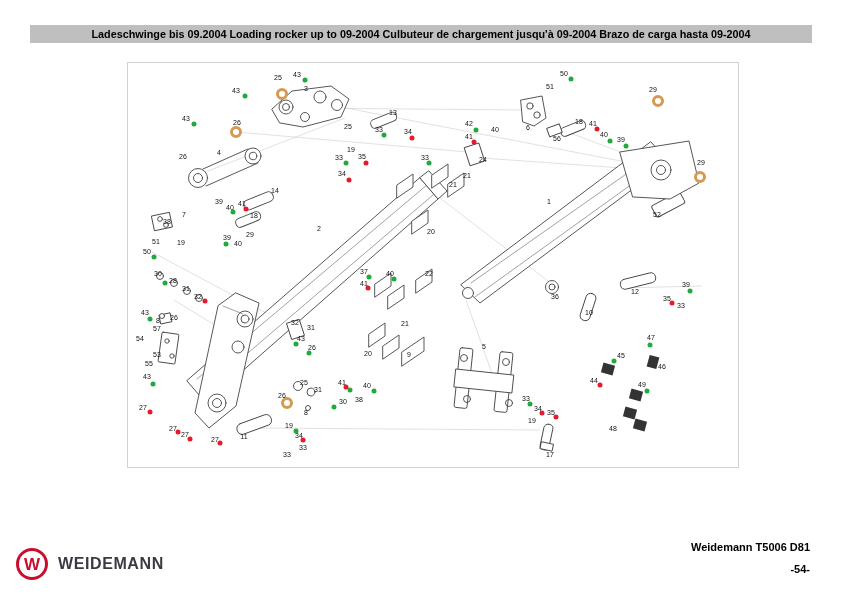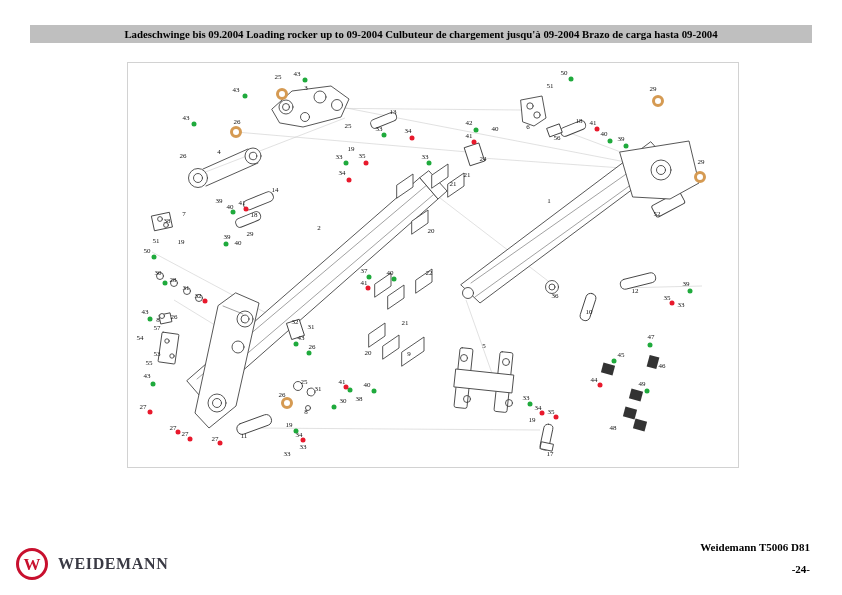--- a/index.html
+++ b/index.html
@@ -1,18 +1,18 @@
 <!DOCTYPE html>
 <html style="--logo-red: #c8102e;"><head>
 <meta charset="utf-8">
 <style>
   html,body { margin:0; padding:0; background:#fff; }
   .page {
     position:relative; width:842px; height:595px; background:#ffffff;
-    overflow:hidden; font-family:Liberation Serif, serif;
+    overflow:hidden; font-family:Liberation Sans, sans-serif;
   }
   .header-bar {
     position:absolute; left:30px; top:25px; width:782px; height:18px;
     background:#bfbfbf; display:flex; align-items:center; justify-content:center;
   }
   .header-title { font-size:10.8px; font-weight:700; color:#000; white-space:nowrap; }
   .diagram-frame {
     position:absolute; left:127px; top:62px; width:612px; height:406px;
     border:1px solid #d2d2d2; box-sizing:border-box; background:#fff;
   }
@@ -346,21 +346,21 @@
       <span class="callout" style="left: 550px; top: 454px;">17</span>
       <span class="callout" style="left: 651px; top: 337px;">47</span>
       <span class="callout" style="left: 621px; top: 355px;">45</span>
       <span class="callout" style="left: 662px; top: 366px;">46</span>
       <span class="callout" style="left: 594px; top: 380px;">44</span>
       <span class="callout" style="left: 642px; top: 384px;">49</span>
       <span class="callout" style="left: 613px; top: 428px;">48</span>
     </div>
 
   <div class="footer-doc">Weidemann T5006 D81</div>
-  <div class="footer-page">-24-</div>
+  <div class="footer-page">-54-</div>
 
   <div class="logo">
     <div class="logo-mark">
       <span>W</span>
     </div>
     <div class="logo-text">WEIDEMANN</div>
   </div>
 
 </div>
 

